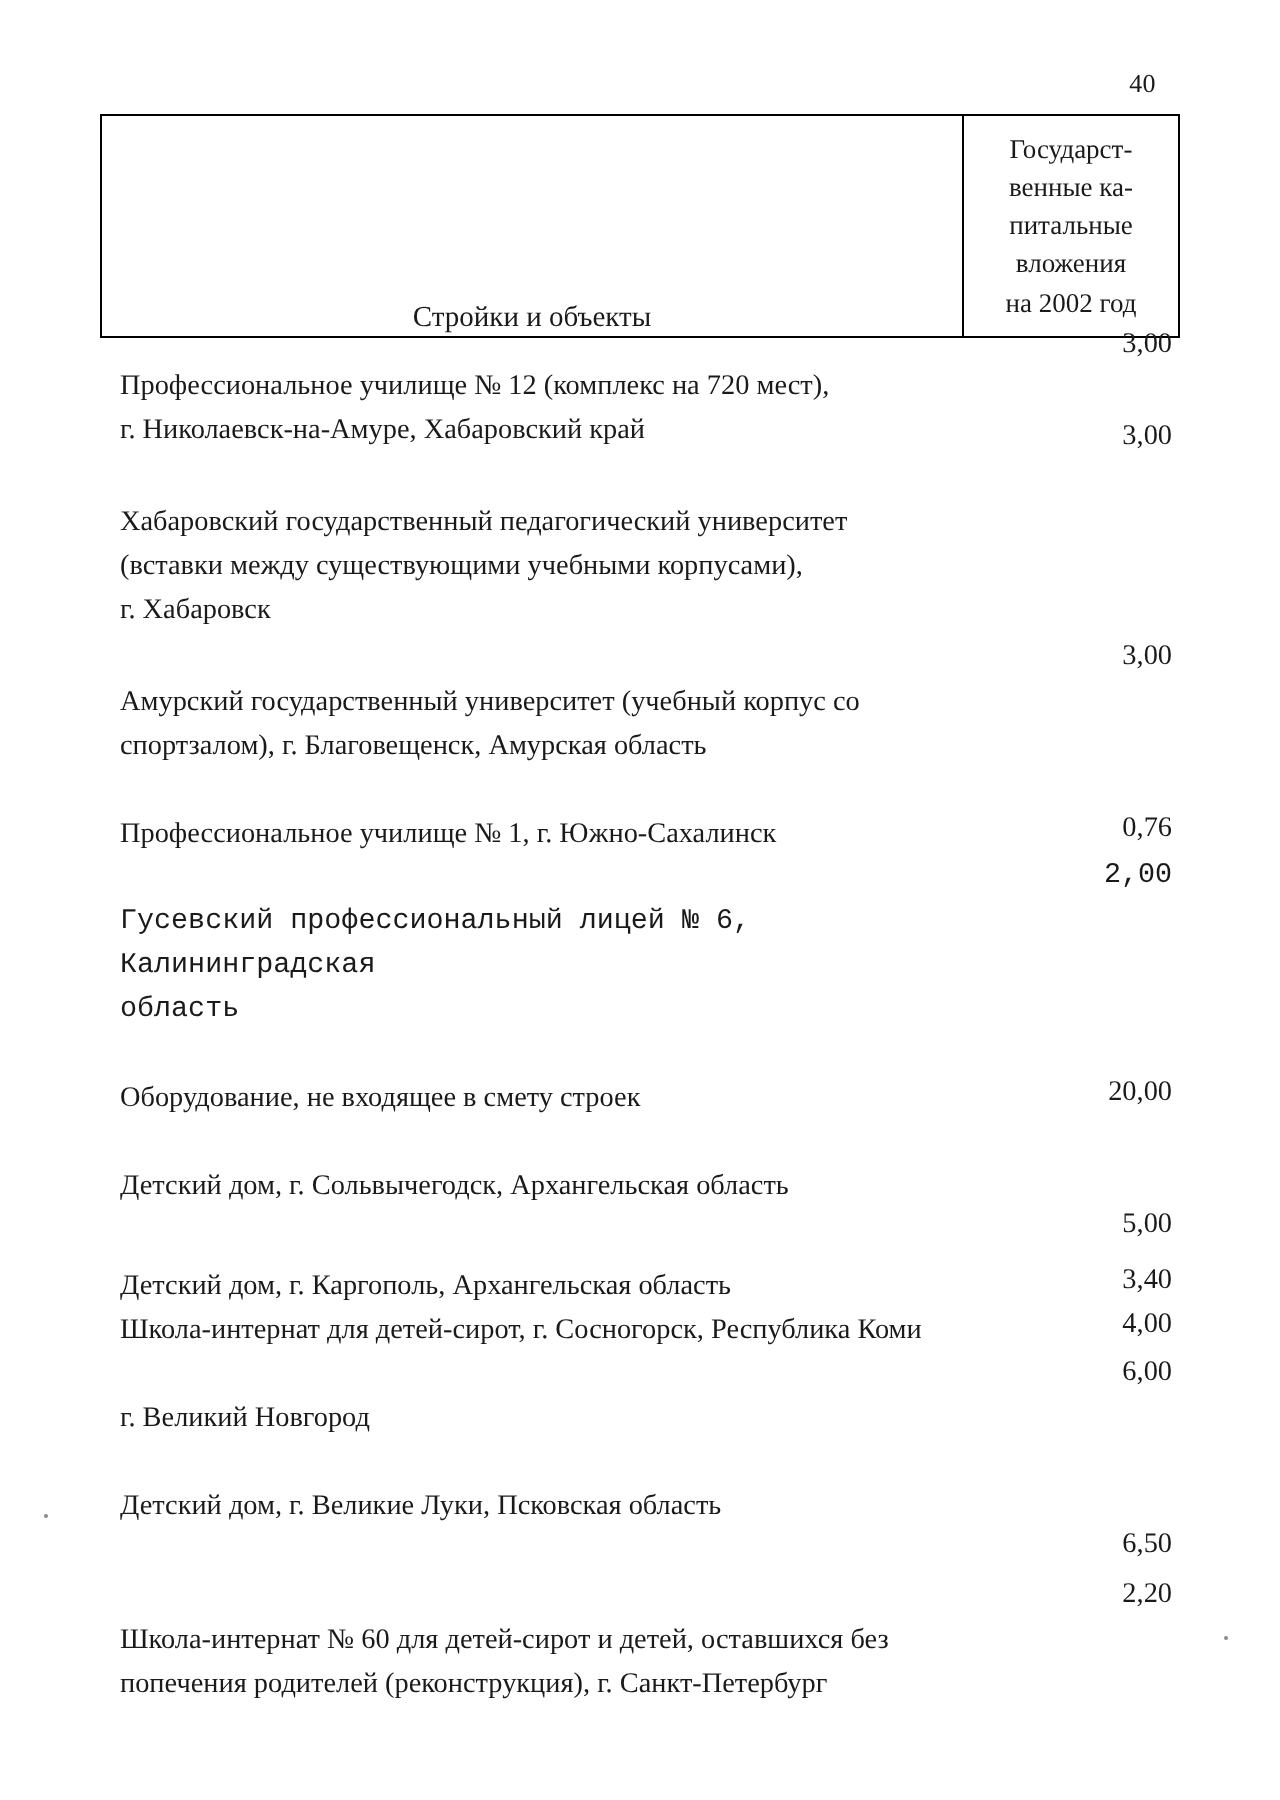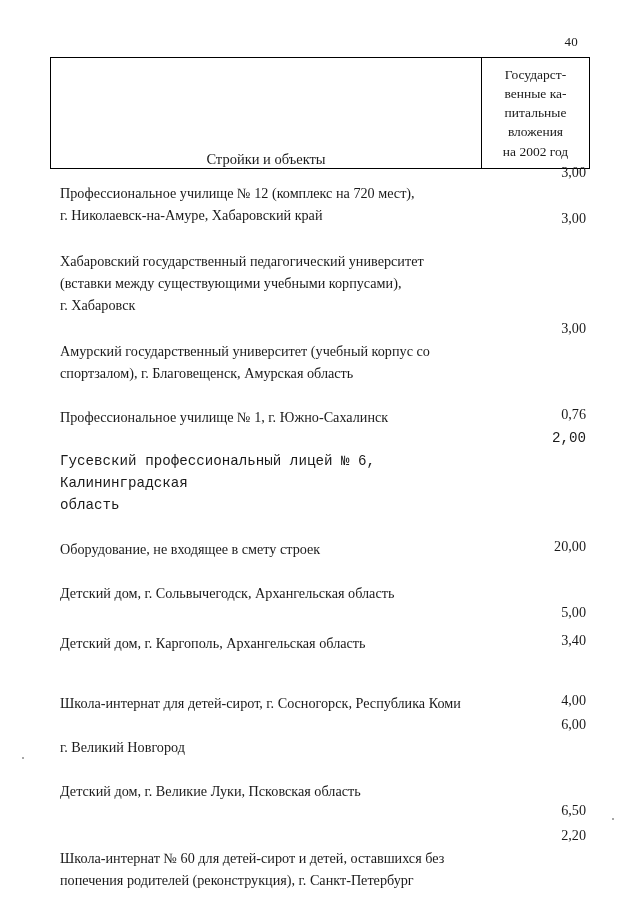--- a/index.html
+++ b/index.html
@@ -167,21 +167,21 @@
           <span class="ln">Детский дом, г. Сольвычегодск, Архангельская область</span>
         </div>
         <div class="value" style="position: relative; top: 0px;">5,00</div>
       </div>
       <div class="row" style="margin-top: 11px;">
         <div class="label">
           <span class="ln">Детский дом, г. Каргополь, Архангельская область</span>
         </div>
         <div class="value" style="position: relative; top: 0px;">3,40</div>
       </div>
-      <div class="row" style="margin-top: 38px;">
+      <div class="row" style="">
         <div class="label">
           <span class="ln">Школа-интернат для детей-сирот, г. Сосногорск, Республика Коми</span>
         </div>
         <div class="value" style="position: relative; top: 0px;">4,00</div>
       </div>
       <div class="row" style="margin-top: 22px;">
         <div class="label">
           <span class="ln">г. Великий Новгород</span>
         </div>
         <div class="value" style="position: relative; top: -20px;">6,00</div>

